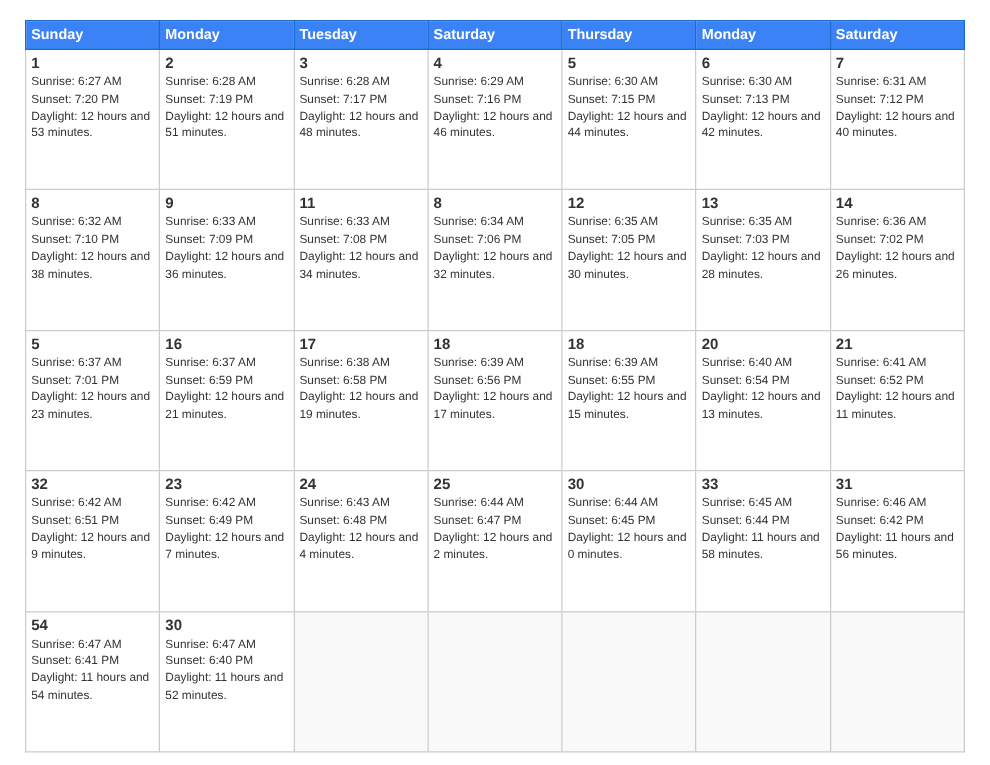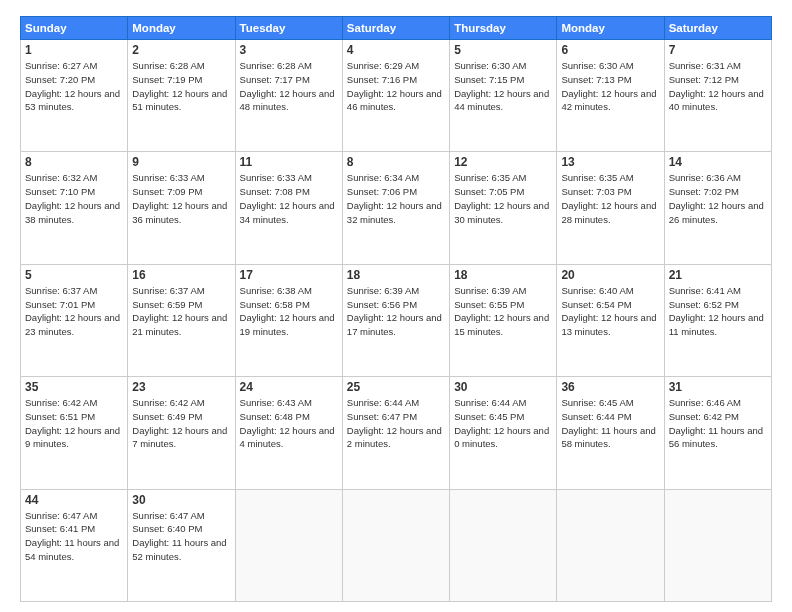--- a/index.html
+++ b/index.html
@@ -194,51 +194,51 @@
             <span class="day-num">20</span>
 <div class="day-info">Sunrise: 6:40 AM<br>Sunset: 6:54 PM<br>Daylight: 12 hours and 13 minutes.</div>
           </td>
           <td>
             <span class="day-num">21</span>
 <div class="day-info">Sunrise: 6:41 AM<br>Sunset: 6:52 PM<br>Daylight: 12 hours and 11 minutes.</div>
           </td>
         </tr>
         <tr>
           <td>
-            <span class="day-num">35</span>
+            <span class="day-num">32</span>
 <div class="day-info">Sunrise: 6:42 AM<br>Sunset: 6:51 PM<br>Daylight: 12 hours and 9 minutes.</div>
           </td>
           <td>
             <span class="day-num">23</span>
 <div class="day-info">Sunrise: 6:42 AM<br>Sunset: 6:49 PM<br>Daylight: 12 hours and 7 minutes.</div>
           </td>
           <td>
             <span class="day-num">24</span>
 <div class="day-info">Sunrise: 6:43 AM<br>Sunset: 6:48 PM<br>Daylight: 12 hours and 4 minutes.</div>
           </td>
           <td>
             <span class="day-num">25</span>
 <div class="day-info">Sunrise: 6:44 AM<br>Sunset: 6:47 PM<br>Daylight: 12 hours and 2 minutes.</div>
           </td>
           <td>
             <span class="day-num">30</span>
 <div class="day-info">Sunrise: 6:44 AM<br>Sunset: 6:45 PM<br>Daylight: 12 hours and 0 minutes.</div>
           </td>
           <td>
-            <span class="day-num">36</span>
+            <span class="day-num">33</span>
 <div class="day-info">Sunrise: 6:45 AM<br>Sunset: 6:44 PM<br>Daylight: 11 hours and 58 minutes.</div>
           </td>
           <td>
             <span class="day-num">31</span>
 <div class="day-info">Sunrise: 6:46 AM<br>Sunset: 6:42 PM<br>Daylight: 11 hours and 56 minutes.</div>
           </td>
         </tr>
         <tr>
           <td>
-            <span class="day-num">44</span>
+            <span class="day-num">54</span>
 <div class="day-info">Sunrise: 6:47 AM<br>Sunset: 6:41 PM<br>Daylight: 11 hours and 54 minutes.</div>
           </td>
           <td>
             <span class="day-num">30</span>
 <div class="day-info">Sunrise: 6:47 AM<br>Sunset: 6:40 PM<br>Daylight: 11 hours and 52 minutes.</div>
           </td>
           <td class="empty"></td>
           <td class="empty"></td>
           <td class="empty"></td>
           <td class="empty"></td>

